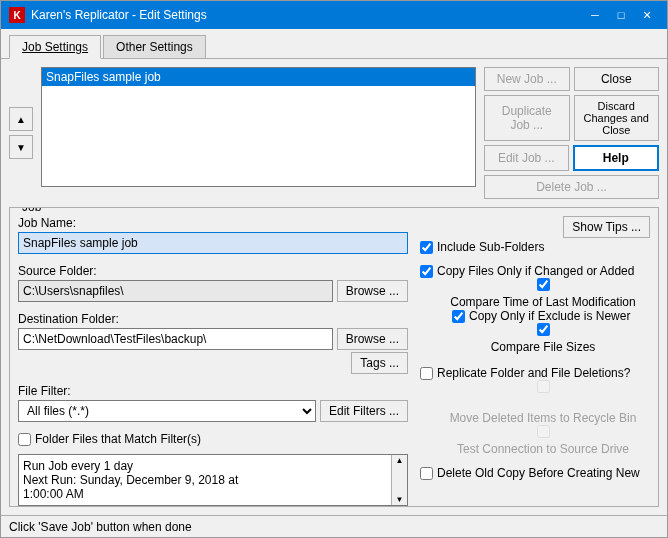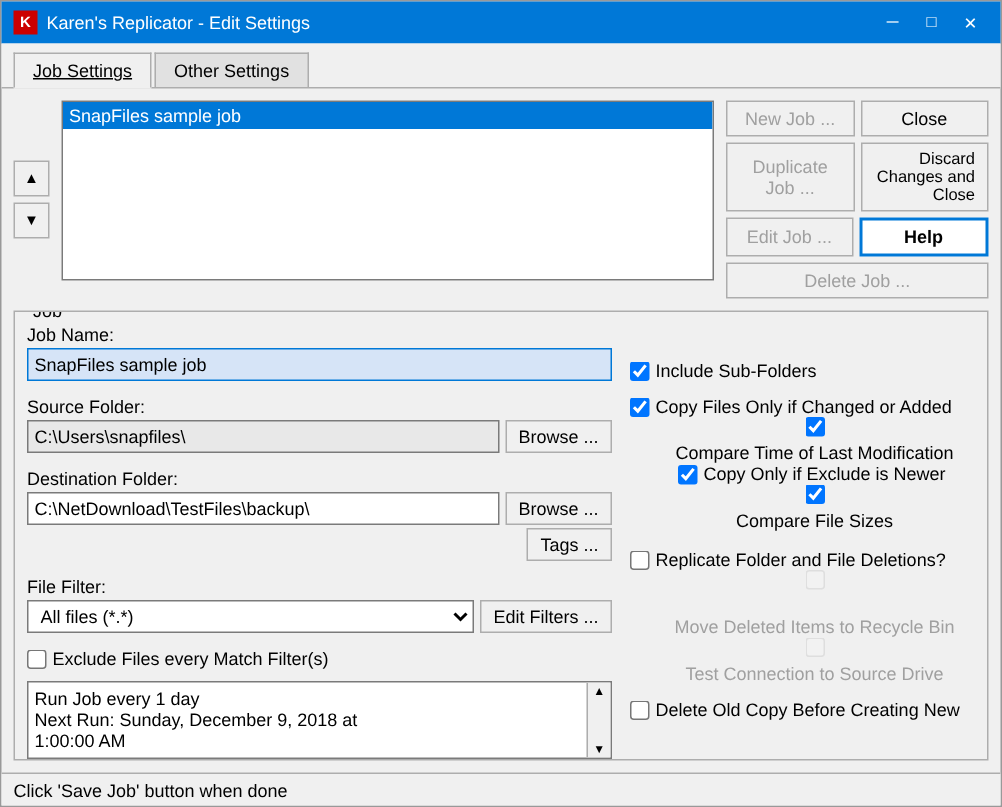--- a/index.html
+++ b/index.html
@@ -315,21 +315,21 @@
       <div class="job-list-area">
         <div class="job-list-item selected">SnapFiles sample job</div>
       </div>
       <div class="right-buttons">
         <div class="btn-row">
           <button class="btn" disabled="">New Job ...</button>
           <button class="btn">Close</button>
         </div>
         <div class="btn-row">
           <button class="btn" disabled="">Duplicate Job ...</button>
-          <button class="btn" style="font-size:11px;text-align:right;">Discard Changes and Close</button>
+          <button class="btn" style="font-size:11px;">Discard Changes and Close</button>
         </div>
         <div class="btn-row">
           <button class="btn" disabled="">Edit Job ...</button>
           <button class="btn primary">Help</button>
         </div>
         <div class="btn-row">
           <button class="btn" disabled="">Delete Job ...</button>
         </div>
       </div>
     </div>
@@ -371,38 +371,39 @@
             <div class="form-inline">
               <select class="select-box">
                 <option>All files (*.*)</option>
               </select>
               <button class="browse-btn">Edit Filters ...</button>
             </div>
           </div>
 
           <div class="checkbox-row">
             <input type="checkbox" style="">
-            <label>Exclude Files every Match Filter(s)</label>
+            <label>Folder Files that Match Filter(s)</label>
           </div>
 
           <div class="schedule-wrapper" style="flex:1; margin-top:4px; display:flex; flex-direction:column;">
             <div class="schedule-area" style="flex:1; position:relative;">
               <div class="schedule-text">Run Job every 1 day</div>
               <div class="schedule-text">Next Run: Sunday, December 9, 2018 at</div>
               <div class="schedule-text">1:00:00 AM</div>
               <div style="position:absolute; right:0; top:0; bottom:0; width:16px; background:#f0f0f0; border-left:1px solid #adadad; display:flex; flex-direction:column; justify-content:space-between;">
                 <div style="font-size:8px; text-align:center; padding:1px; cursor:pointer;">▲</div>
                 <div style="font-size:8px; text-align:center; padding:1px; cursor:pointer;">▼</div>
               </div>
             </div>
           </div>
 
         </div>
 
         <div class="right-col" style="position:relative;">
+          <button class="show-tips-btn">Show Tips ...</button>
 
           <div class="checkbox-row" style="margin-top:24px;">
             <input type="checkbox" checked="" style="">
             <label>Include Sub-Folders</label>
           </div>
 
           <div style="margin-top:6px;">
 
             <div class="checkbox-row">
               <input type="checkbox" checked="" style="">

